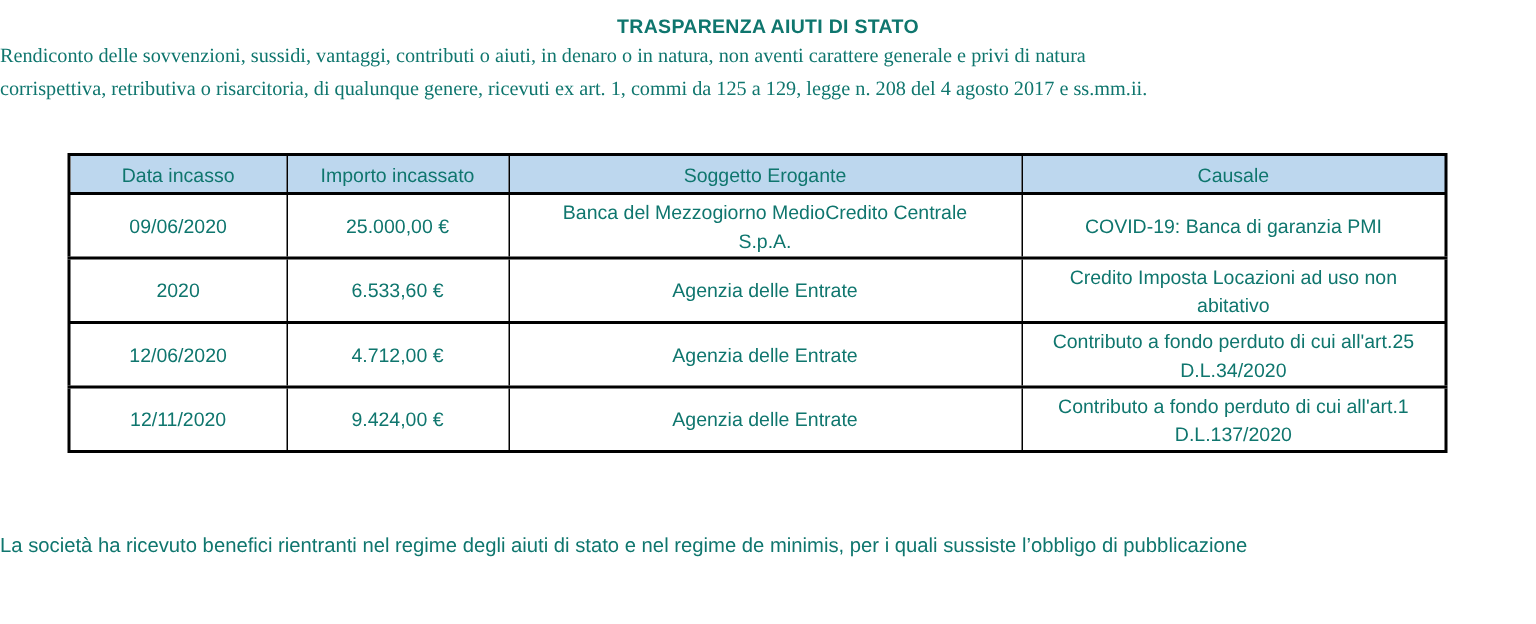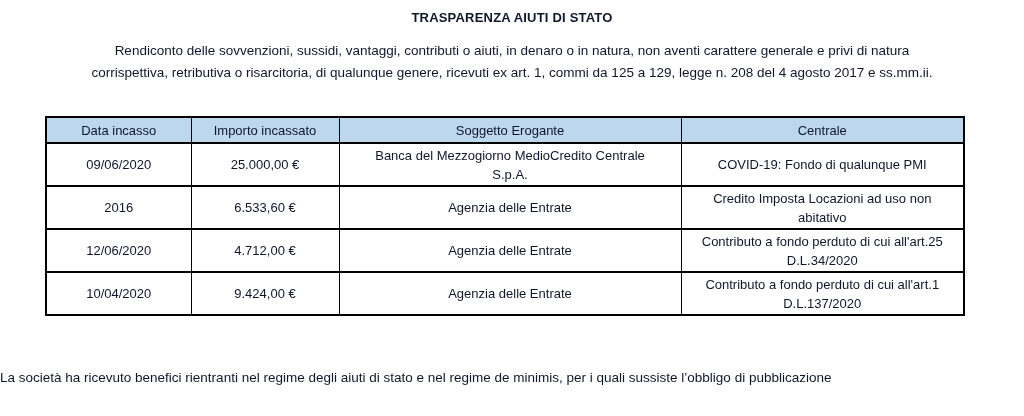--- a/index.html
+++ b/index.html
@@ -6,36 +6,36 @@
     margin: 0;
     padding: 0;
     background: #ffffff;
   }
   .doc {
     position: relative;
     width: 1024px;
     height: 416px;
     background: #ffffff;
     font-family: "Liberation Sans", "DejaVu Sans", sans-serif;
-    color: #0f172a;
+    color: #0f766e;
     overflow: hidden;
   }
   .title {
     padding-top: 10px;
     text-align: center;
     font-size: 13px;
     font-weight: bold;
     letter-spacing: 0.2px;
     line-height: 16px;
   }
   .intro {
-    margin-top: 14px;
-    text-align: center;
+    text-align: left;
     font-size: 13.5px;
     line-height: 22px;
+    font-family: Liberation Serif, serif;
   }
   .intro div, .footer div { white-space: nowrap; }
   .tbl-wrap {
     margin: 32px 0 0 45px;
     width: 1002px;
   }
   table.aid-table {
     width: 918px;
     border-collapse: collapse;
     table-layout: fixed;
@@ -93,38 +93,38 @@
         <col class="col-data">
           <col class="col-importo">
           <col class="col-soggetto">
           <col class="col-causale">
       </colgroup>
       <thead>
         <tr>
           <th>Data incasso</th>
           <th>Importo incassato</th>
           <th>Soggetto Erogante</th>
-          <th>Centrale</th>
+          <th>Causale</th>
         </tr>
       </thead>
       <tbody>
         <tr>
           <td>09/06/2020</td>
           <td>25.000,00 €</td>
           <td>
             <span class="cell-line">Banca del Mezzogiorno MedioCredito Centrale</span>
             <span class="cell-line">S.p.A.</span>
           </td>
           <td>
-            <span class="cell-line">COVID-19: Fondo di qualunque PMI</span>
+            <span class="cell-line">COVID-19: Banca di garanzia PMI</span>
             <span class="cell-line"></span>
           </td>
         </tr>
         <tr>
-          <td>2016</td>
+          <td>2020</td>
           <td>6.533,60 €</td>
           <td>
             <span class="cell-line">Agenzia delle Entrate</span>
             <span class="cell-line"></span>
           </td>
           <td>
             <span class="cell-line">Credito Imposta Locazioni ad uso non</span>
             <span class="cell-line">abitativo</span>
           </td>
         </tr>
@@ -134,21 +134,21 @@
           <td>
             <span class="cell-line">Agenzia delle Entrate</span>
             <span class="cell-line"></span>
           </td>
           <td>
             <span class="cell-line">Contributo a fondo perduto di cui all'art.25</span>
             <span class="cell-line">D.L.34/2020</span>
           </td>
         </tr>
         <tr>
-          <td>10/04/2020</td>
+          <td>12/11/2020</td>
           <td>9.424,00 €</td>
           <td>
             <span class="cell-line">Agenzia delle Entrate</span>
             <span class="cell-line"></span>
           </td>
           <td>
             <span class="cell-line">Contributo a fondo perduto di cui all'art.1</span>
             <span class="cell-line">D.L.137/2020</span>
           </td>
         </tr>

